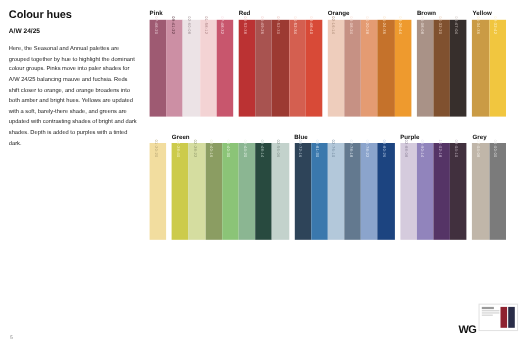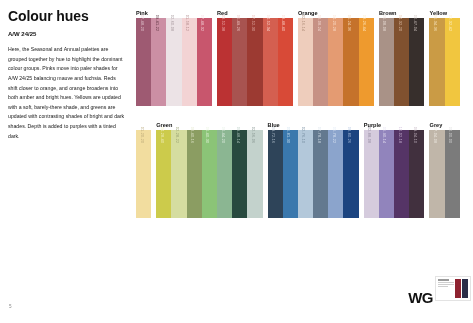--- a/index.html
+++ b/index.html
@@ -15,21 +15,21 @@
     background: #ffffff;
   }
 
   
   .intro {
     position: absolute;
     left: 8px; top: 8px;
     width: 118px;
   }
   .intro-title {
-    font-size: 14px;
+    font-size: 10px;
     font-weight: bold;
     color: #111111;
     letter-spacing: -0.1px;
     margin-bottom: 7px;
   }
   .intro-season {
     font-size: 6px;
     font-weight: bold;
     color: #111111;
     margin-bottom: 8px;
@@ -94,21 +94,21 @@
   
   .page-num {
     position: absolute;
     left: 9px; bottom: 14px;
     font-size: 4.6px;
     color: #8a8a8a;
   }
   .brand {
     position: absolute;
     right: 40px; bottom: 17px;
-    font-size: 15px;
+    font-size: 10px;
     font-weight: bold;
     color: #111111;
     letter-spacing: -0.5px;
   }
   .thumb {
     position: absolute;
     right: 2px; bottom: 22px;
     width: 36px; height: 25px;
     background: #ffffff;
     border: 0.5px solid #e3e3e3;

